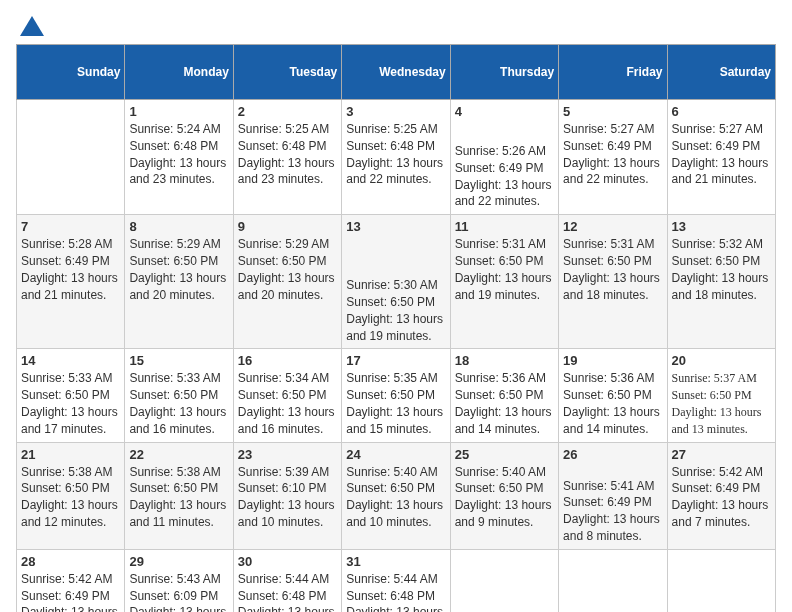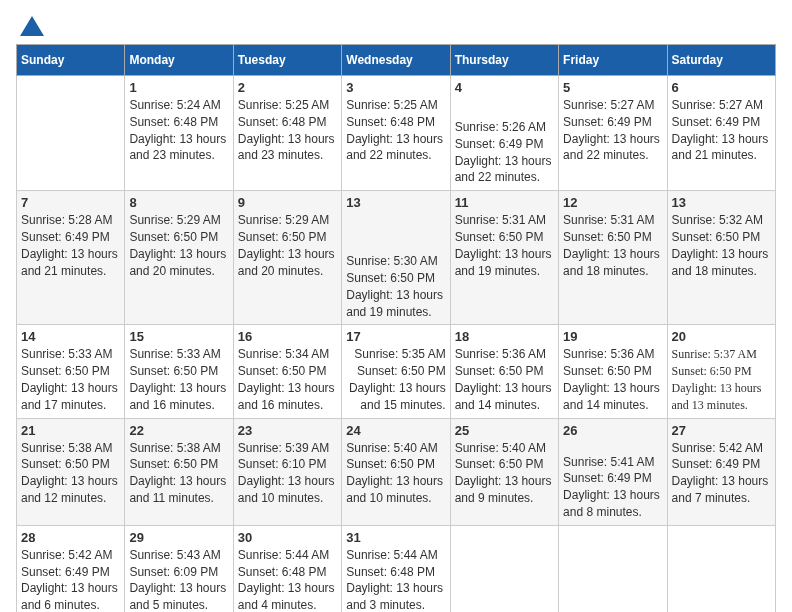--- a/index.html
+++ b/index.html
@@ -49,22 +49,22 @@
       color: #444;
     }
     .calendar {
       width: 100%;
       border-collapse: collapse;
       font-size: 11px;
     }
     .calendar th {
       background: #1a5fa8;
       color: #fff;
-      padding: 8px 4px;
-      text-align: left;
+      padding: 20px 4px;
+      text-align: right;
       font-size: 12px;
       font-weight: bold;
       border: 1px solid #aaa;
     }
     .calendar td {
       border: 1px solid #ccc;
       vertical-align: top;
       padding: 4px;
       width: calc(100% / 7);
       min-height: 80px;
@@ -237,21 +237,21 @@
         </td>
         <td>
           <span class="day-number">16</span>
           <div class="day-info" style="white-space: pre-line;">Sunrise: 5:34 AM
 Sunset: 6:50 PM
 Daylight: 13 hours
 and 16 minutes.</div>
         </td>
         <td>
           <span class="day-number">17</span>
-          <div class="day-info" style="white-space: pre-line; text-align: right;">Sunrise: 5:35 AM
+          <div class="day-info" style="white-space: pre-line;">Sunrise: 5:35 AM
 Sunset: 6:50 PM
 Daylight: 13 hours
 and 15 minutes.</div>
         </td>
         <td>
           <span class="day-number">18</span>
           <div class="day-info" style="white-space: pre-line;">Sunrise: 5:36 AM
 Sunset: 6:50 PM
 Daylight: 13 hours
 and 14 minutes.</div>

